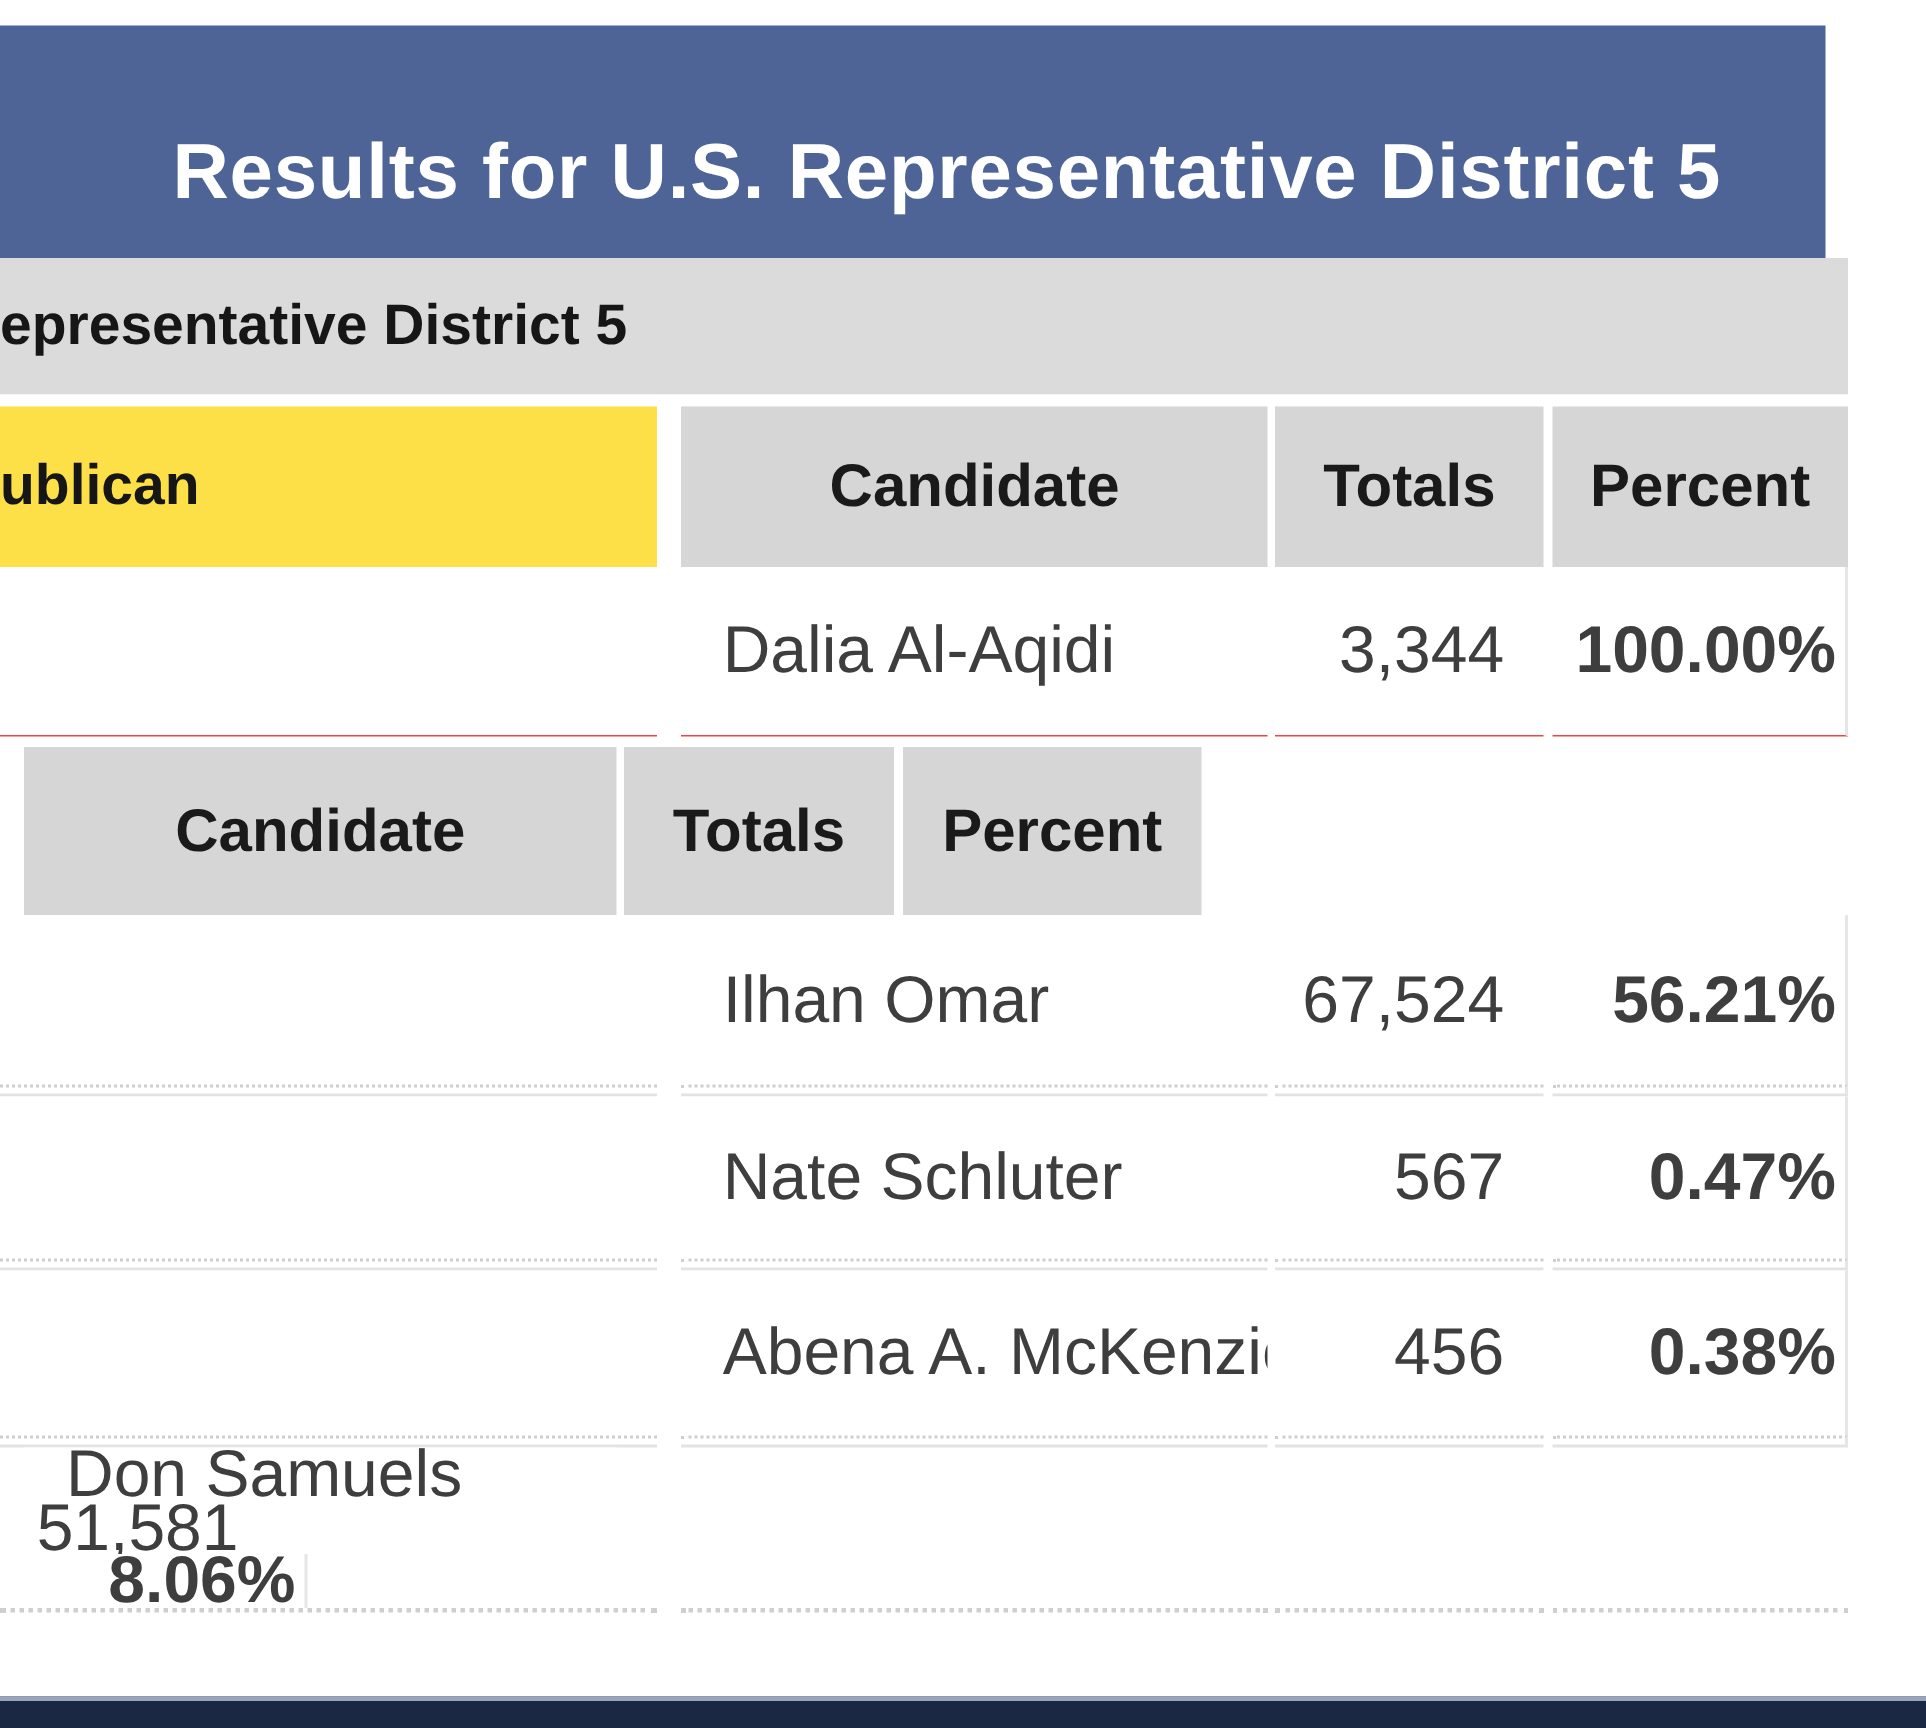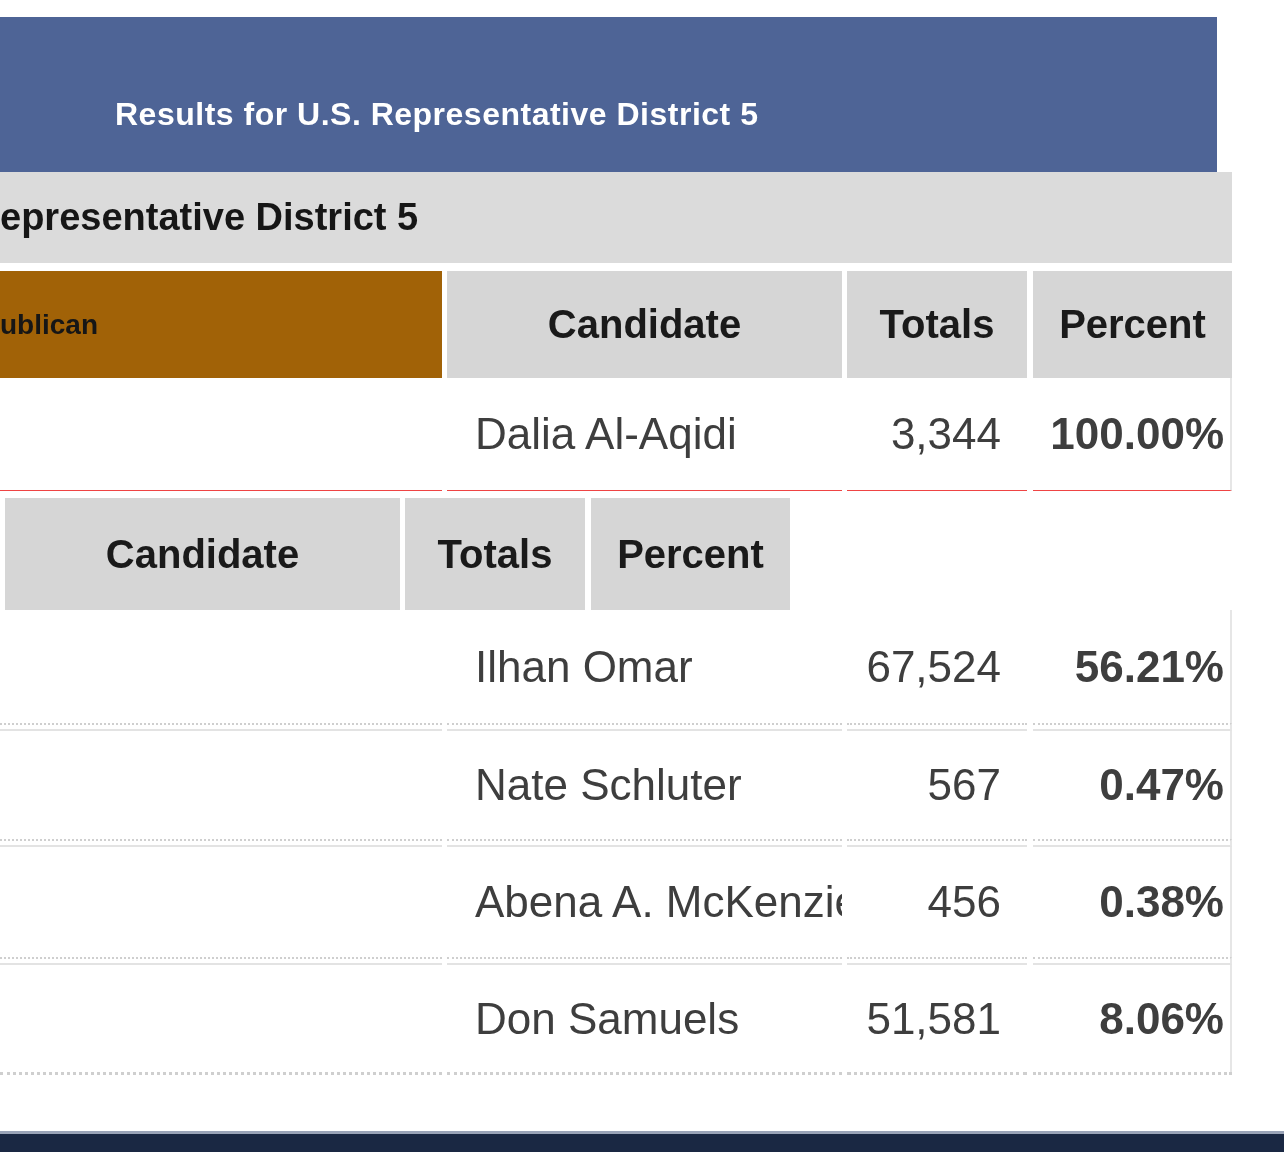--- a/index.html
+++ b/index.html
@@ -8,61 +8,61 @@
   .page { position:relative; width:1284px; height:1152px; background:#ffffff; }
 
   .top-gap { height:17px; background:#ffffff; }
 
   
   .blue-header {
     width:1217px; height:155px; background:#4e6496;
     display:flex; align-items:center; padding-left:115px; padding-top:40px;
   }
   .blue-header .title {
-    color:#ffffff; font-size:32px; font-weight:bold; letter-spacing:0.5px;
+    color:#ffffff; font-size:52px; font-weight:bold; letter-spacing:0.5px;
     white-space:nowrap;
   }
 
   
   .section-band {
     width:1232px; height:91px; background:#dbdbdb;
     display:flex; align-items:center;
   }
   .section-band span {
     font-size:38px; font-weight:bold; color:#161616; white-space:nowrap;
   }
 
   .gap8 { height:8px; background:#ffffff; }
 
   
   .trow { display:flex; width:1232px; }
   .c1 { width:442px; }
-  .c2 { width:395px; margin-left:5px; }
+  .c2 { width:395px; margin-left:16px; }
   .c3 { width:180px; margin-left:5px; }
   .c4 { width:199px; margin-left:6px; }
 
   .trow .cell { display:flex; align-items:center; overflow:hidden; }
 
   
   .thead { height:107px; }
   .thead2 { height:112px; }
-  .party-cell  { background:#a16207; font-size:28px; font-weight:bold; color:#161616; white-space:nowrap; }
+  .party-cell  { background:#fde047; font-size:38px; font-weight:bold; color:#161616; white-space:nowrap; }
   .hcell { background:#d6d6d6; font-size:40px; font-weight:bold; color:#1a1a1a; justify-content:center; }
 
   
   .brow { background:#ffffff; }
   .brow .cell { background:#ffffff; font-size:44px; color:#3e3e3e; white-space:nowrap; }
   .brow .cand { justify-content:flex-start; padding-left:28px; }
   .brow .tot  { justify-content:flex-end; padding-right:26px; }
   .brow .pct  { justify-content:flex-end; padding-right:6px; border-right:2px solid #e6e6e6;font-weight:bold; }
 
   .row-h113 { height:113px; }
   .row-h108 { height:108px;justify-content:space-between; }
   .row-h110 { height:110px; }
-  .row-h107 { height:107px; }
+  .row-h107 { height:107px;flex-direction:column; }
 
   
   .solid-end .cell { border-bottom:1px solid #ef4444; }
   .solid-end { margin-bottom:7px; }
 
   
   .sep { height:8px; }
   .sep .cell {
     background:#ffffff;
     border-top:2px dotted #cfcfcf;

